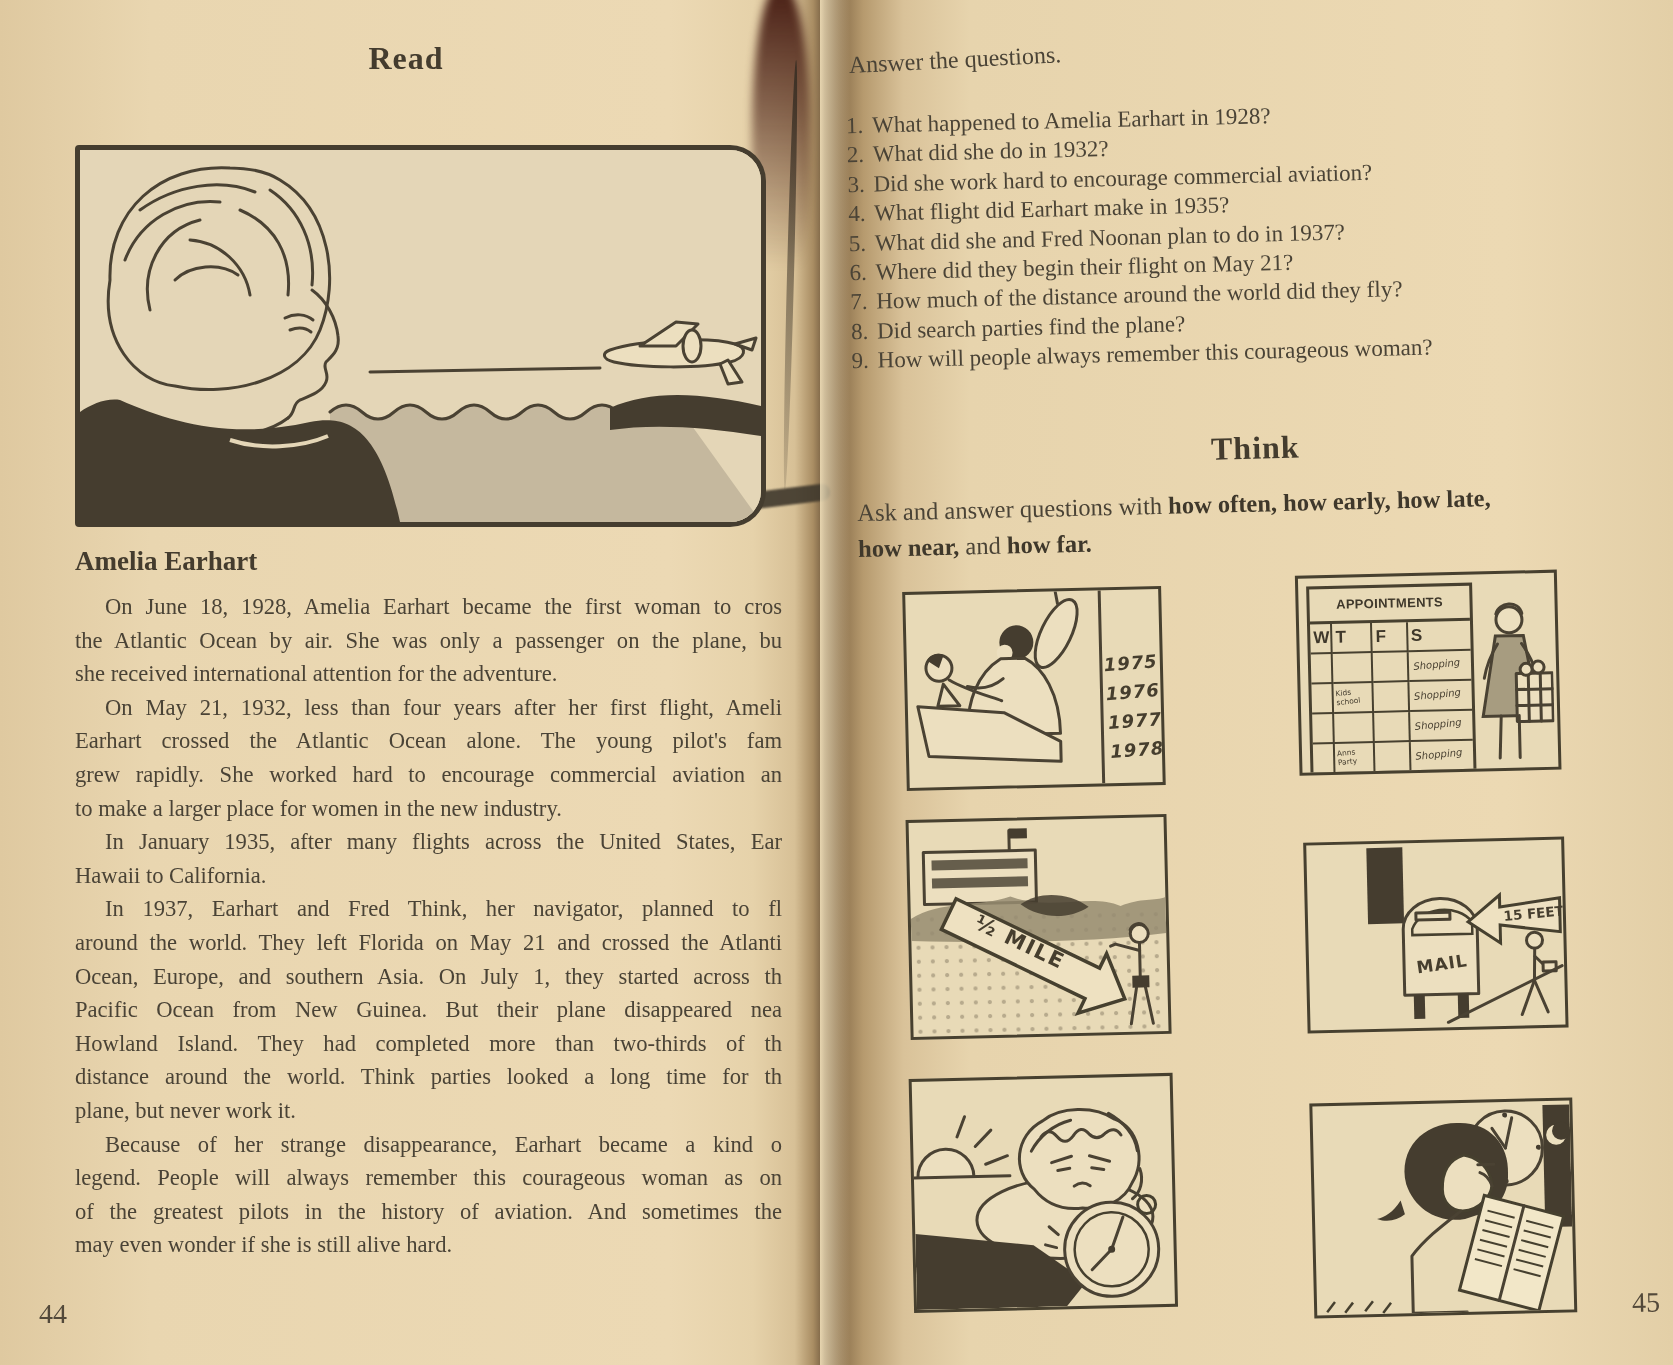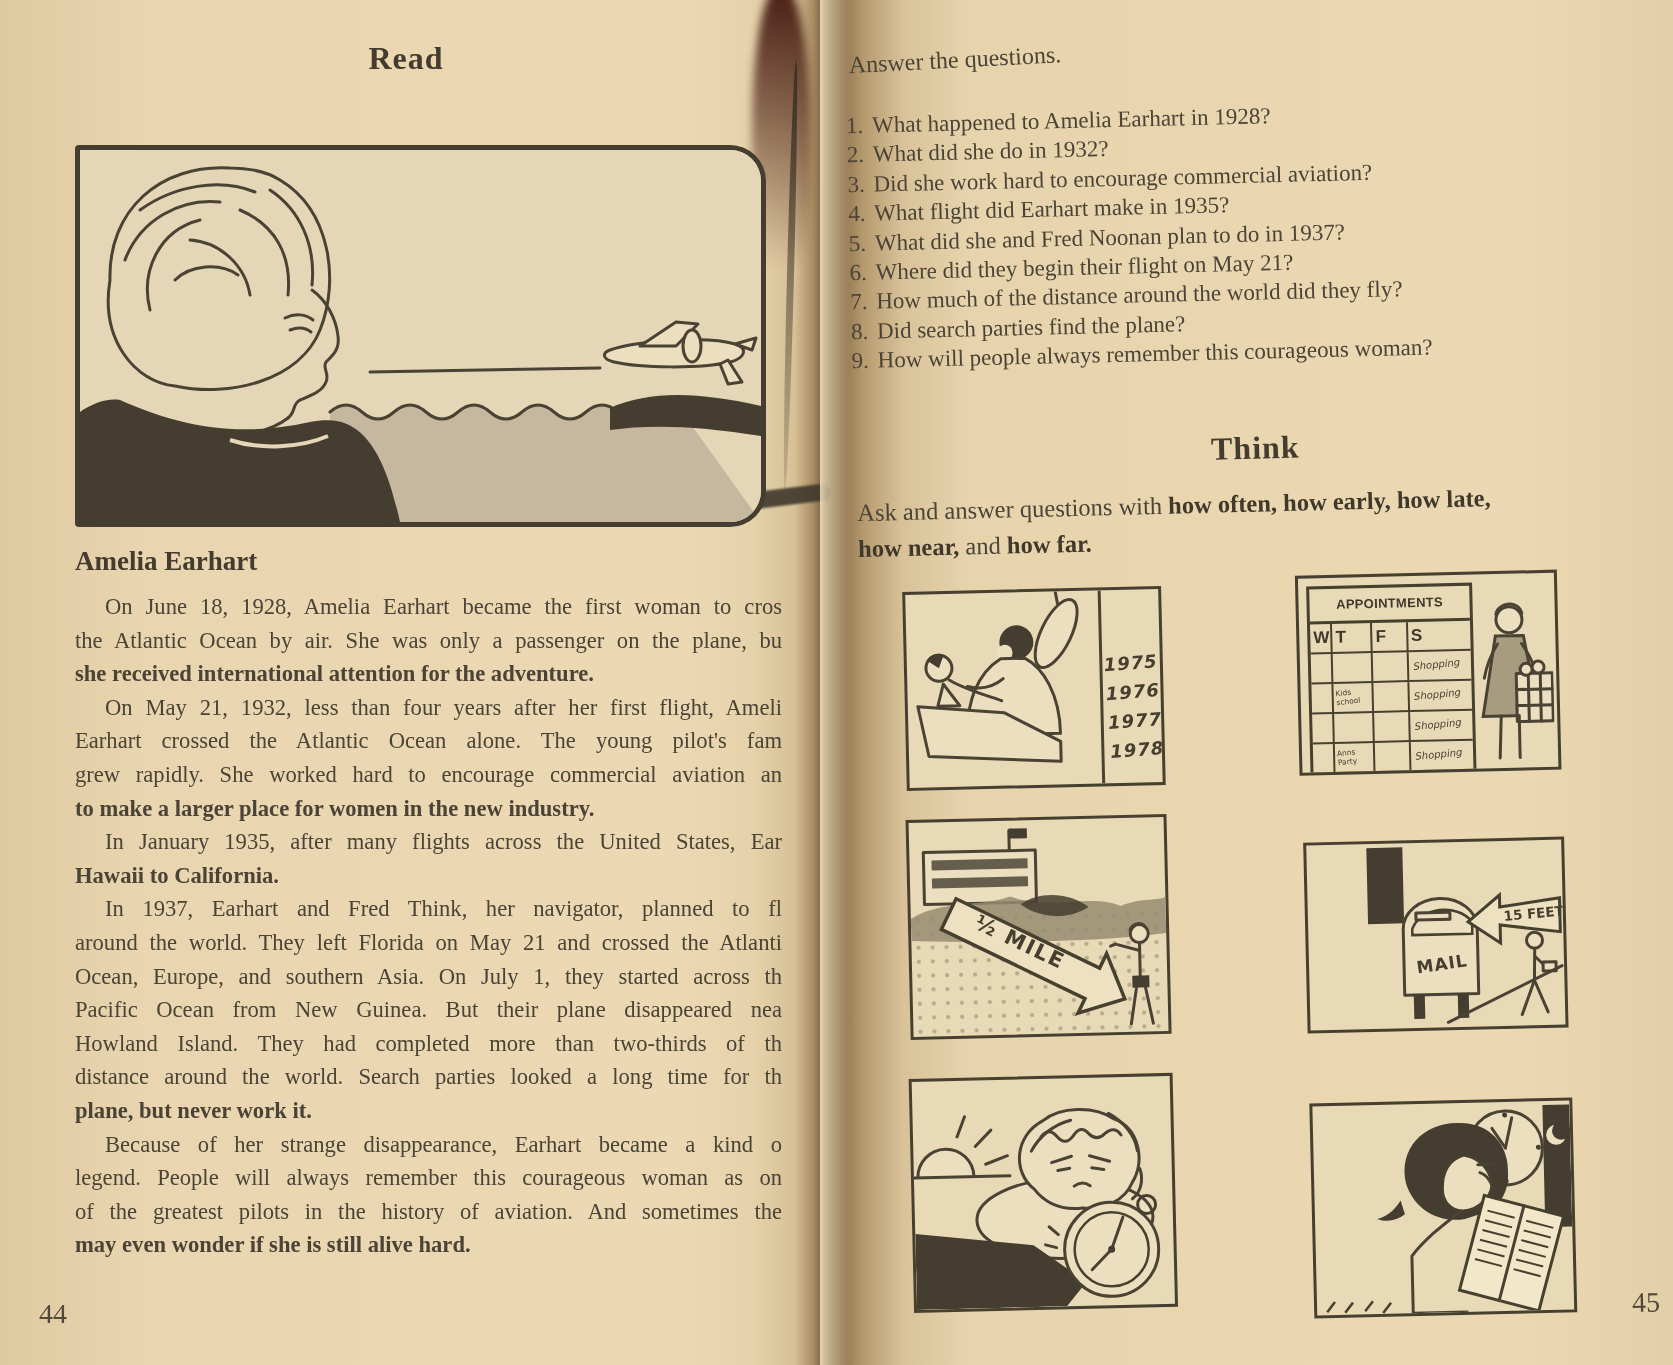--- a/index.html
+++ b/index.html
@@ -26,21 +26,21 @@
   .left-page{position:absolute;left:0;top:0;width:800px;height:1137px;margin-left:11px;}
   .read-h{position:absolute;left:0;top:40px;width:790px;text-align:center;
     font-size:32px;letter-spacing:1px;}
   .illu-box{position:absolute;left:64px;top:145px;width:681px;height:372px;
     border:5px solid #453d2f;border-radius:4px 36px 36px 4px;
     background:linear-gradient(180deg,#e6d8ba 0%,#e3d5b6 60%,#e7d9ba 100%);overflow:hidden;}
   .art-title{position:absolute;left:64px;top:546px;font-size:27px;}
   .article{position:absolute;left:64px;top:590px;width:707px;}
   .pline{height:33.6px;line-height:33.6px;font-size:22.6px;white-space:nowrap;
     text-align:justify;text-align-last:justify;overflow:visible;}
-  .pline.last{text-align:center;text-align-last:left;font-weight:bold;}
+  .pline.last{text-align:center;text-align-last:left;}
   .pline.ind{text-indent:30px;}
   
   .right-page{position:absolute;left:850px;top:0;width:823px;height:1365px;}
   .right-rot{position:absolute;inset:0;transform:rotate(-1.35deg);transform-origin:48% 52%;}
   .q-intro{position:absolute;left:14px;top:40px;font-size:24px;transform:rotate(-1.6deg);}
   .q-list{position:absolute;left:10px;top:102px;width:700px;}
   .qrow{height:29.4px;line-height:29.4px;font-size:23px;}
   .qnum{display:inline-block;width:26px;}
   .think-h{position:absolute;left:0;top:430px;width:823px;text-align:center;font-size:32px;letter-spacing:1px;}
   .instr{position:absolute;left:12px;top:486px;width:700px;font-size:24.5px;line-height:36px;}
@@ -147,21 +147,21 @@
       <div class="pline">Earhart crossed the Atlantic Ocean alone. The young pilot's fam</div>
       <div class="pline">grew rapidly. She worked hard to encourage commercial aviation an</div>
       <div class="pline last">to make a larger place for women in the new industry.</div>
       <div class="pline ind">In January 1935, after many flights across the United States, Ear</div>
       <div class="pline last">Hawaii to California.</div>
       <div class="pline ind">In 1937, Earhart and Fred Think, her navigator, planned to fl</div>
       <div class="pline">around the world. They left Florida on May 21 and crossed the Atlanti</div>
       <div class="pline">Ocean, Europe, and southern Asia. On July 1, they started across th</div>
       <div class="pline">Pacific Ocean from New Guinea. But their plane disappeared nea</div>
       <div class="pline">Howland Island. They had completed more than two-thirds of th</div>
-      <div class="pline">distance around the world. Search parties looked a long time for th</div>
+      <div class="pline">distance around the world. Think parties looked a long time for th</div>
       <div class="pline last">plane, but never work it.</div>
       <div class="pline ind">Because of her strange disappearance, Earhart became a kind o</div>
       <div class="pline">legend. People will always remember this courageous woman as on</div>
       <div class="pline">of the greatest pilots in the history of aviation. And sometimes the</div>
       <div class="pline last">may even wonder if she is still alive hard.</div>
     </div>
 
     <div class="pageno" style="left:28px;top:1298px;">44</div>
   </div>
 

